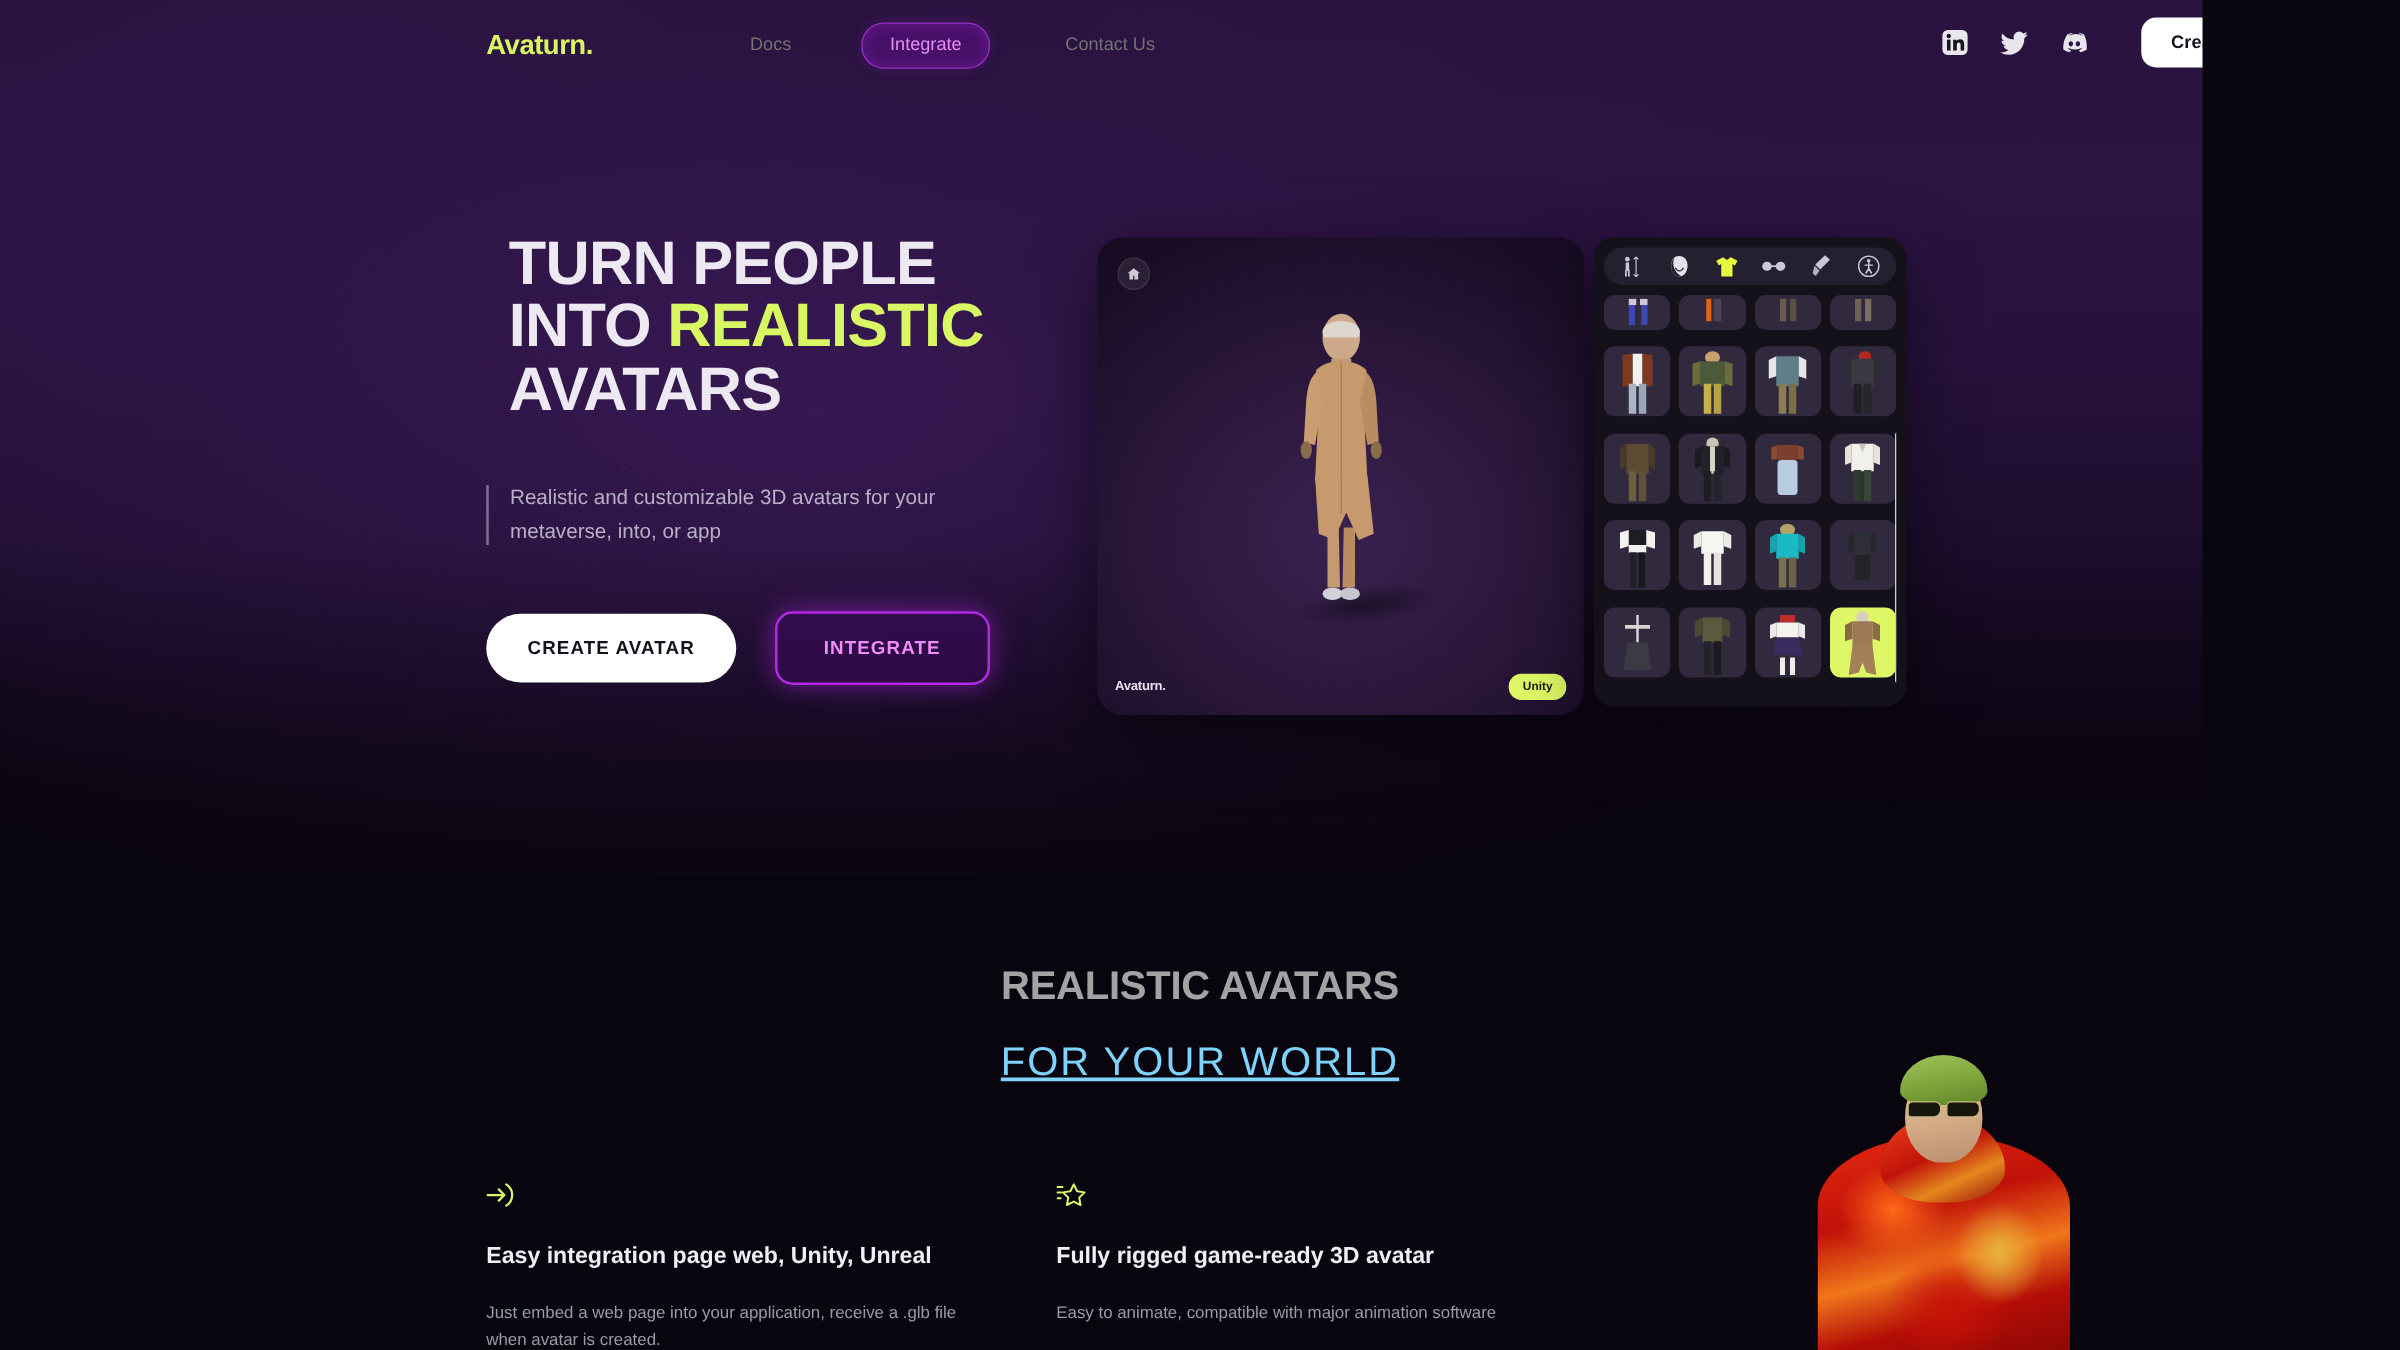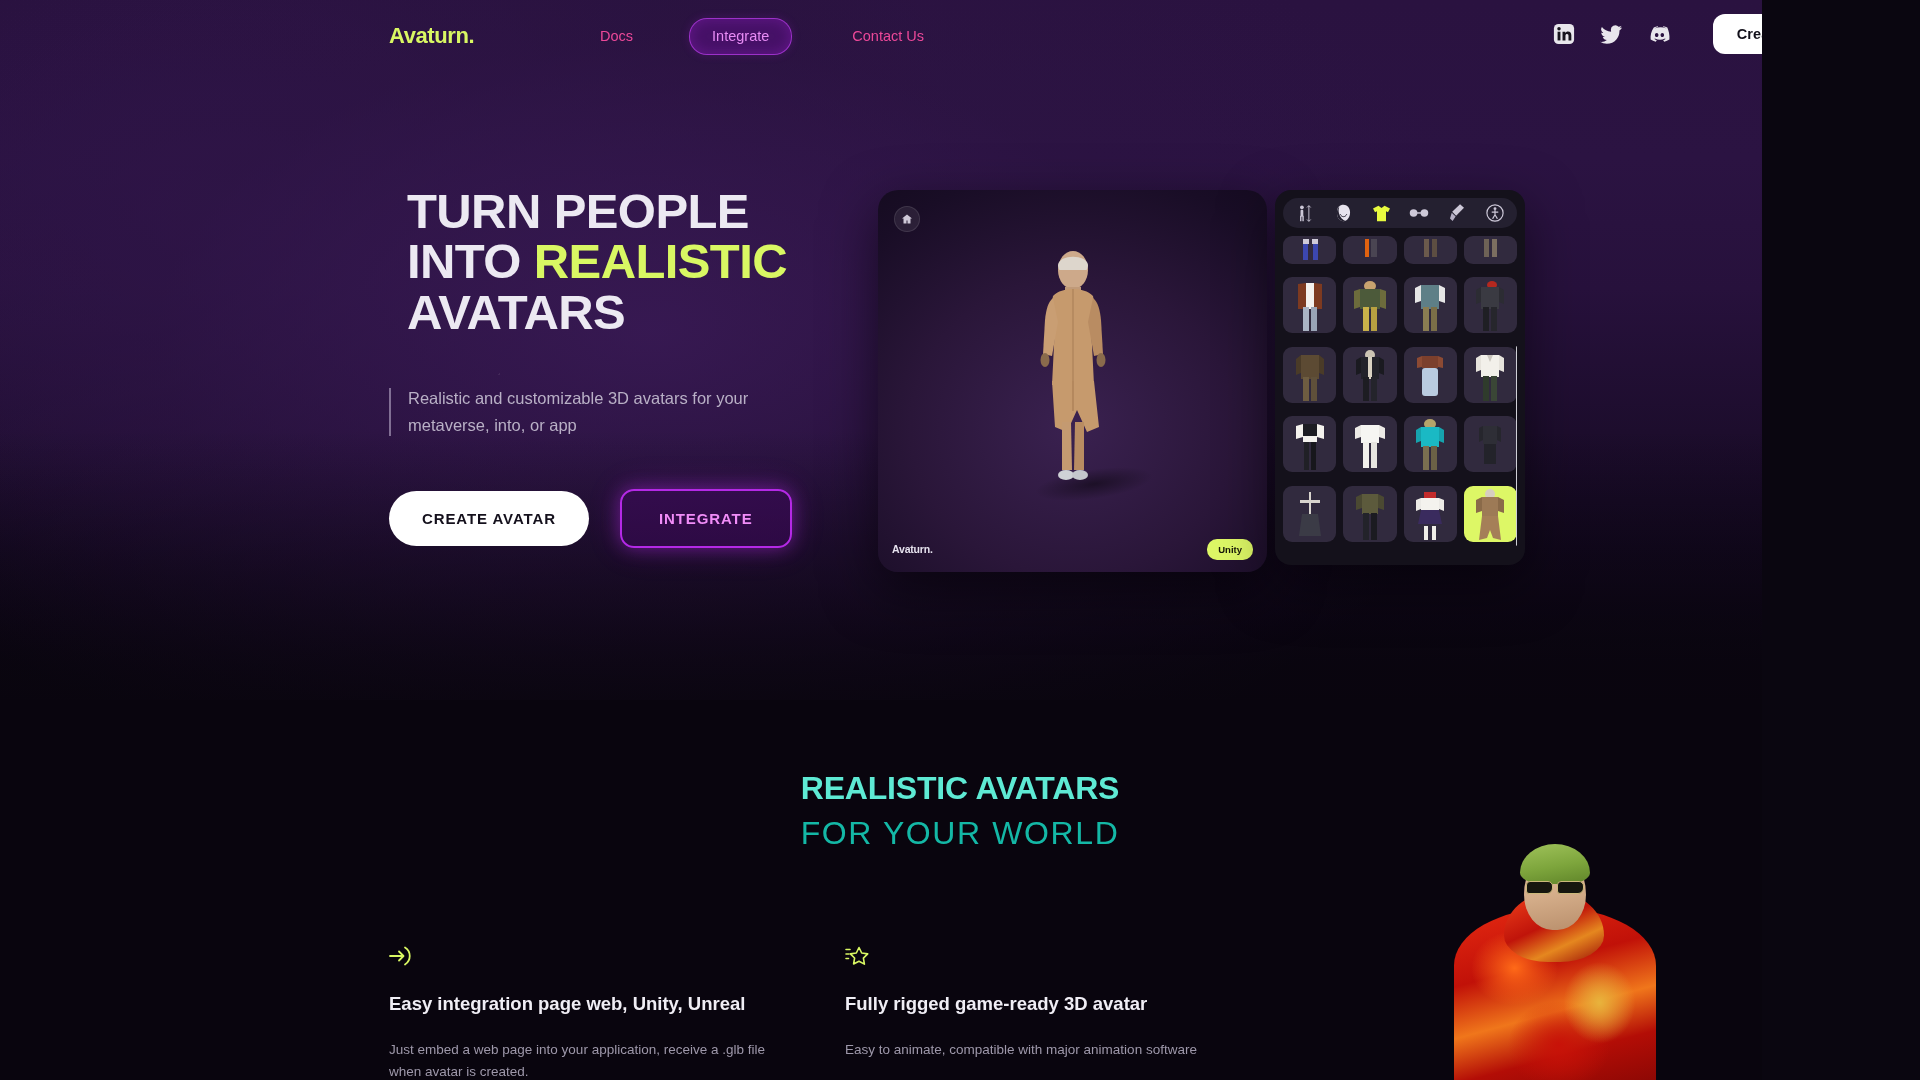--- a/index.html
+++ b/index.html
@@ -38,21 +38,21 @@
     position:absolute; left:0; top:0; width:1920px; height:74px;
     display:flex; align-items:center; z-index:40;
   }
   .logo{
     position:absolute; left:389px; top:23px;
     font-size:22px; font-weight:bold; letter-spacing:-0.4px;
     color:#d9f763;
   }
   .nav{ position:absolute; left:580px; top:18px; display:flex; align-items:center; gap:0; }
   .nav-item{
-    font-size:14.5px; color:#ec4899; padding:10px 20px; border-radius:16px;
+    font-size:14.5px; color:#737373; padding:10px 20px; border-radius:16px;
     white-space:nowrap; line-height:1;
   }
   .nav-item.spacer-a{ margin-right:36px; }
   .nav-item.active{
     color:#e88bf5; background:rgba(92,16,134,0.55);
     border:1px solid rgba(186,60,235,0.75);
     box-shadow:0 0 14px rgba(170,40,220,0.30) inset, 0 0 10px rgba(170,40,220,0.18);
     padding:10px 22px; border-radius:18px;
   }
   .nav-item.spacer-b{ margin-left:40px; }
@@ -144,26 +144,26 @@
   .cell.sel{ background:#ddf766; }
   .scrollbar{
     position:absolute; right:-2px; top:110px; width:3px; height:200px;
     background:#cfcfd6; border-radius:2px;
   }
 
   
   .section2{ position:absolute; left:0; top:700px; width:1920px; height:380px; background:#09050e; }
   .sec-title{ position:absolute; left:0; right:0; top:70px; text-align:center; }
   .sec-title .t1{
-    font-size:32px; font-weight:bold; color:#5eead4; letter-spacing:-0.2px;
+    font-size:32px; font-weight:bold; color:#a3a3a3; letter-spacing:-0.2px;
     text-transform:uppercase;
   }
   .sec-title .t2{
-    font-size:32px; font-weight:300; color:#14b8a6; letter-spacing:1.6px;
-    text-transform:uppercase; margin-top:8px;
+    font-size:32px; font-weight:300; color:#7dd3fc; letter-spacing:1.6px;
+    text-transform:uppercase; margin-top:24px;text-decoration:underline;
   }
   .features{ position:absolute; left:389px; top:245px; display:flex; gap:66px; }
   .feature{ width:390px; }
   .feat-icon{ height:26px; margin-bottom:22px; }
   .feat-title{ font-size:18.5px; font-weight:bold; color:#f0eef5; margin-bottom:24px; }
   .feat-desc{ font-size:13.5px; line-height:1.6; color:#9e98aa; }
 
   
   .person{
     position:absolute; right:260px; bottom:0; width:210px; height:255px; overflow:hidden;

